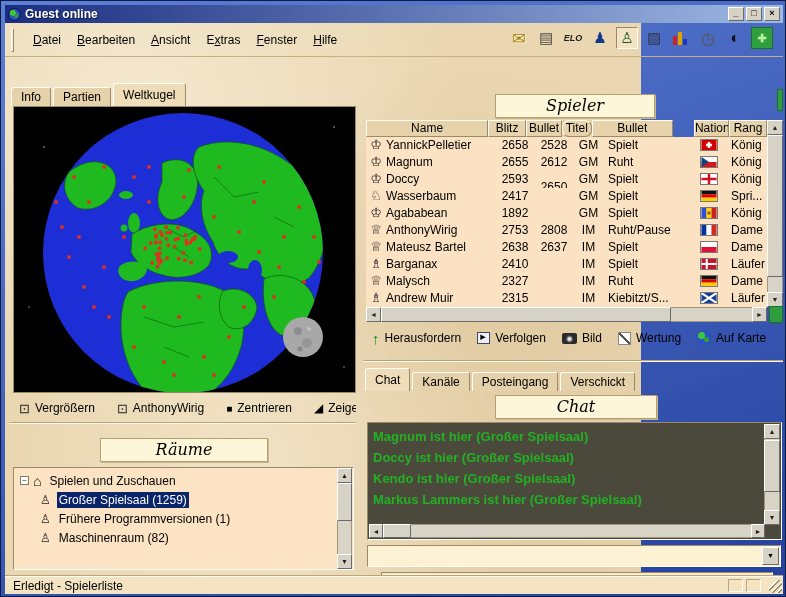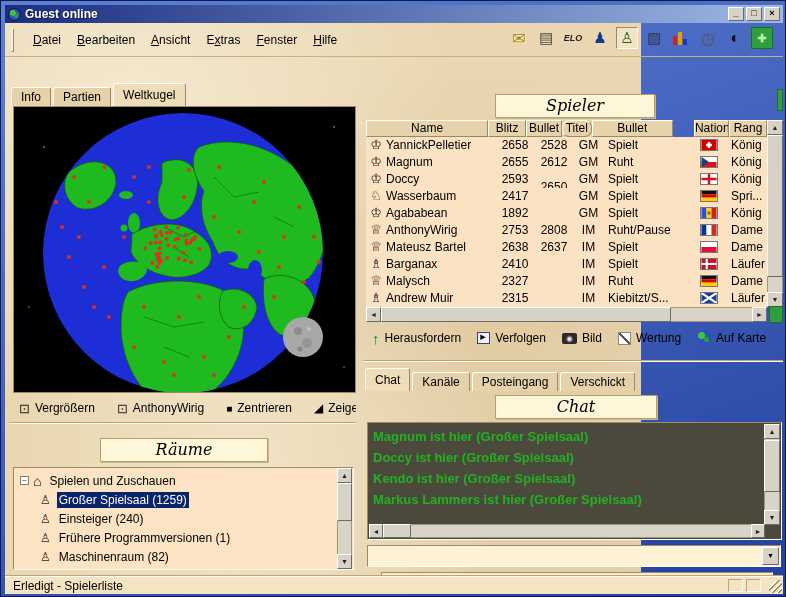--- a/index.html
+++ b/index.html
@@ -338,24 +338,20 @@
             <span class="expander">−</span>
             <span class="tree-home"></span>
             <span class="tree-label">Spielen und Zuschauen</span>
           </div>
           <div class="tree-row tree-item">
             <span class="tree-pawn"></span>
             <span class="tree-label selected">Großer Spielsaal  (1259)</span>
           </div>
           <div class="tree-row tree-item">
             <span class="tree-pawn"></span>
-            <span class="tree-label">Einsteiger  (240)</span>
-          </div>
-          <div class="tree-row tree-item">
-            <span class="tree-pawn"></span>
             <span class="tree-label">Frühere Programmversionen  (1)</span>
           </div>
           <div class="tree-row tree-item">
             <span class="tree-pawn"></span>
             <span class="tree-label">Maschinenraum  (82)</span>
           </div>
         </div>
       <div id="tree-scroll">
         <div class="sbar" style="left:0;top:0;width:15px;height:101px;"></div>
         <div class="sb-btn" style="left:0;top:0;width:15px;height:15px;">▲</div>

